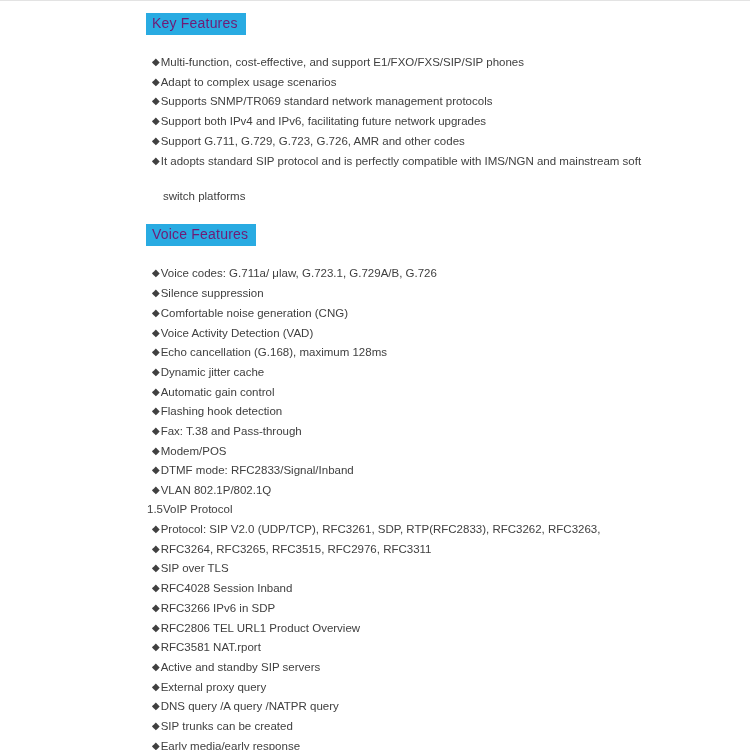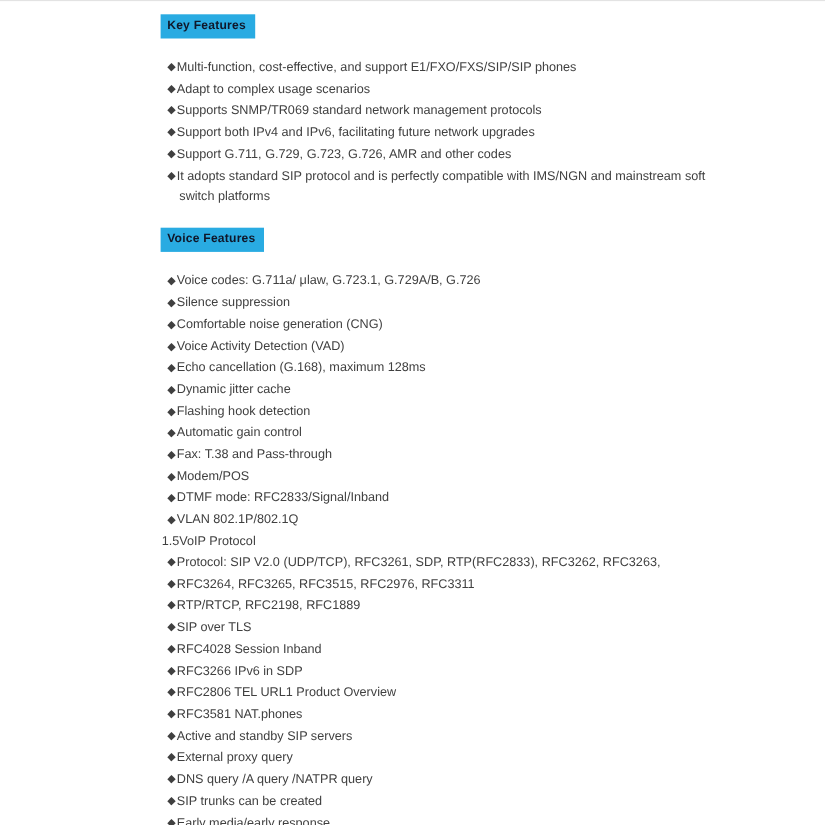--- a/index.html
+++ b/index.html
@@ -12,23 +12,23 @@
     border-top: 1px solid #e3e3e3;
     overflow: hidden;
     font-family: "Liberation Sans", "DejaVu Sans", sans-serif;
   }
   .content {
     padding: 12px 20px 0 146px;
   }
   .section-title {
     display: inline-block;
     background: #29abe2;
-    color: #0f172a;
-    font-size: 11px;
-    font-weight: bold;
+    color: #701a75;
+    font-size: 14px;
+    font-weight: normal;
     line-height: 17px;
     padding: 2px 8px 3px 6px;
     margin: 0 0 17px 0;
     letter-spacing: 0.2px;
   }
   .section { display: block; }
   .list { margin-bottom: 18px; }
   .row {
     line-height: 19.2px;
     font-size: 11.5px;
@@ -36,21 +36,21 @@
     white-space: nowrap;
     padding-left: 6px;
   }
   .row .diamond {
     font-size: 10px;
     color: #404040;
     margin-right: 1px;
     vertical-align: 0.5px;
   }
   .row.no-bullet { padding-left: 1px; }
-  .row.cont { padding-left: 17px; }
+  .row.cont { padding-left: 17px; margin-top: 17px; }
   .item-text { color: #404040; }
 </style>
 </head>
 <body>
 
 <div class="page">
   <div class="content" id="content">
       <div class="section"><h2 class="section-title">Key Features</h2><div class="list">
           <div class="row"><span class="diamond">◆</span><span class="item-text">Multi-function, cost-effective, and support E1/FXO/FXS/SIP/SIP phones</span></div>
           <div class="row"><span class="diamond">◆</span><span class="item-text">Adapt to complex usage scenarios</span></div>
@@ -60,35 +60,34 @@
           <div class="row"><span class="diamond">◆</span><span class="item-text">It adopts standard SIP protocol and is perfectly compatible with IMS/NGN and mainstream soft</span></div>
           <div class="row no-bullet cont"><span class="item-text">switch platforms</span></div>
         </div></div>
       <div class="section"><h2 class="section-title">Voice Features</h2><div class="list">
           <div class="row"><span class="diamond">◆</span><span class="item-text">Voice codes: G.711a/ μlaw, G.723.1, G.729A/B, G.726</span></div>
           <div class="row"><span class="diamond">◆</span><span class="item-text">Silence suppression</span></div>
           <div class="row"><span class="diamond">◆</span><span class="item-text">Comfortable noise generation (CNG)</span></div>
           <div class="row"><span class="diamond">◆</span><span class="item-text">Voice Activity Detection (VAD)</span></div>
           <div class="row"><span class="diamond">◆</span><span class="item-text">Echo cancellation (G.168), maximum 128ms</span></div>
           <div class="row"><span class="diamond">◆</span><span class="item-text">Dynamic jitter cache</span></div>
+          <div class="row"><span class="diamond">◆</span><span class="item-text">Automatic gain control</span></div>
           <div class="row"><span class="diamond">◆</span><span class="item-text">Flashing hook detection</span></div>
-          <div class="row"><span class="diamond">◆</span><span class="item-text">Automatic gain control</span></div>
           <div class="row"><span class="diamond">◆</span><span class="item-text">Fax: T.38 and Pass-through</span></div>
           <div class="row"><span class="diamond">◆</span><span class="item-text">Modem/POS</span></div>
           <div class="row"><span class="diamond">◆</span><span class="item-text">DTMF mode: RFC2833/Signal/Inband</span></div>
           <div class="row"><span class="diamond">◆</span><span class="item-text">VLAN 802.1P/802.1Q</span></div>
           <div class="row no-bullet"><span class="item-text">1.5VoIP Protocol</span></div>
           <div class="row"><span class="diamond">◆</span><span class="item-text">Protocol: SIP V2.0 (UDP/TCP), RFC3261, SDP, RTP(RFC2833), RFC3262, RFC3263,</span></div>
           <div class="row"><span class="diamond">◆</span><span class="item-text">RFC3264, RFC3265, RFC3515, RFC2976, RFC3311</span></div>
-          <div class="row"><span class="diamond">◆</span><span class="item-text">RTP/RTCP, RFC2198, RFC1889</span></div>
           <div class="row"><span class="diamond">◆</span><span class="item-text">SIP over TLS</span></div>
           <div class="row"><span class="diamond">◆</span><span class="item-text">RFC4028 Session Inband</span></div>
           <div class="row"><span class="diamond">◆</span><span class="item-text">RFC3266 IPv6 in SDP</span></div>
           <div class="row"><span class="diamond">◆</span><span class="item-text">RFC2806 TEL URL1 Product Overview</span></div>
-          <div class="row"><span class="diamond">◆</span><span class="item-text">RFC3581 NAT.phones</span></div>
+          <div class="row"><span class="diamond">◆</span><span class="item-text">RFC3581 NAT.rport</span></div>
           <div class="row"><span class="diamond">◆</span><span class="item-text">Active and standby SIP servers</span></div>
           <div class="row"><span class="diamond">◆</span><span class="item-text">External proxy query</span></div>
           <div class="row"><span class="diamond">◆</span><span class="item-text">DNS query /A query /NATPR query</span></div>
           <div class="row"><span class="diamond">◆</span><span class="item-text">SIP trunks can be created</span></div>
           <div class="row"><span class="diamond">◆</span><span class="item-text">Early media/early response</span></div>
         </div></div>
     </div>
 </div>
 
 </body></html>

